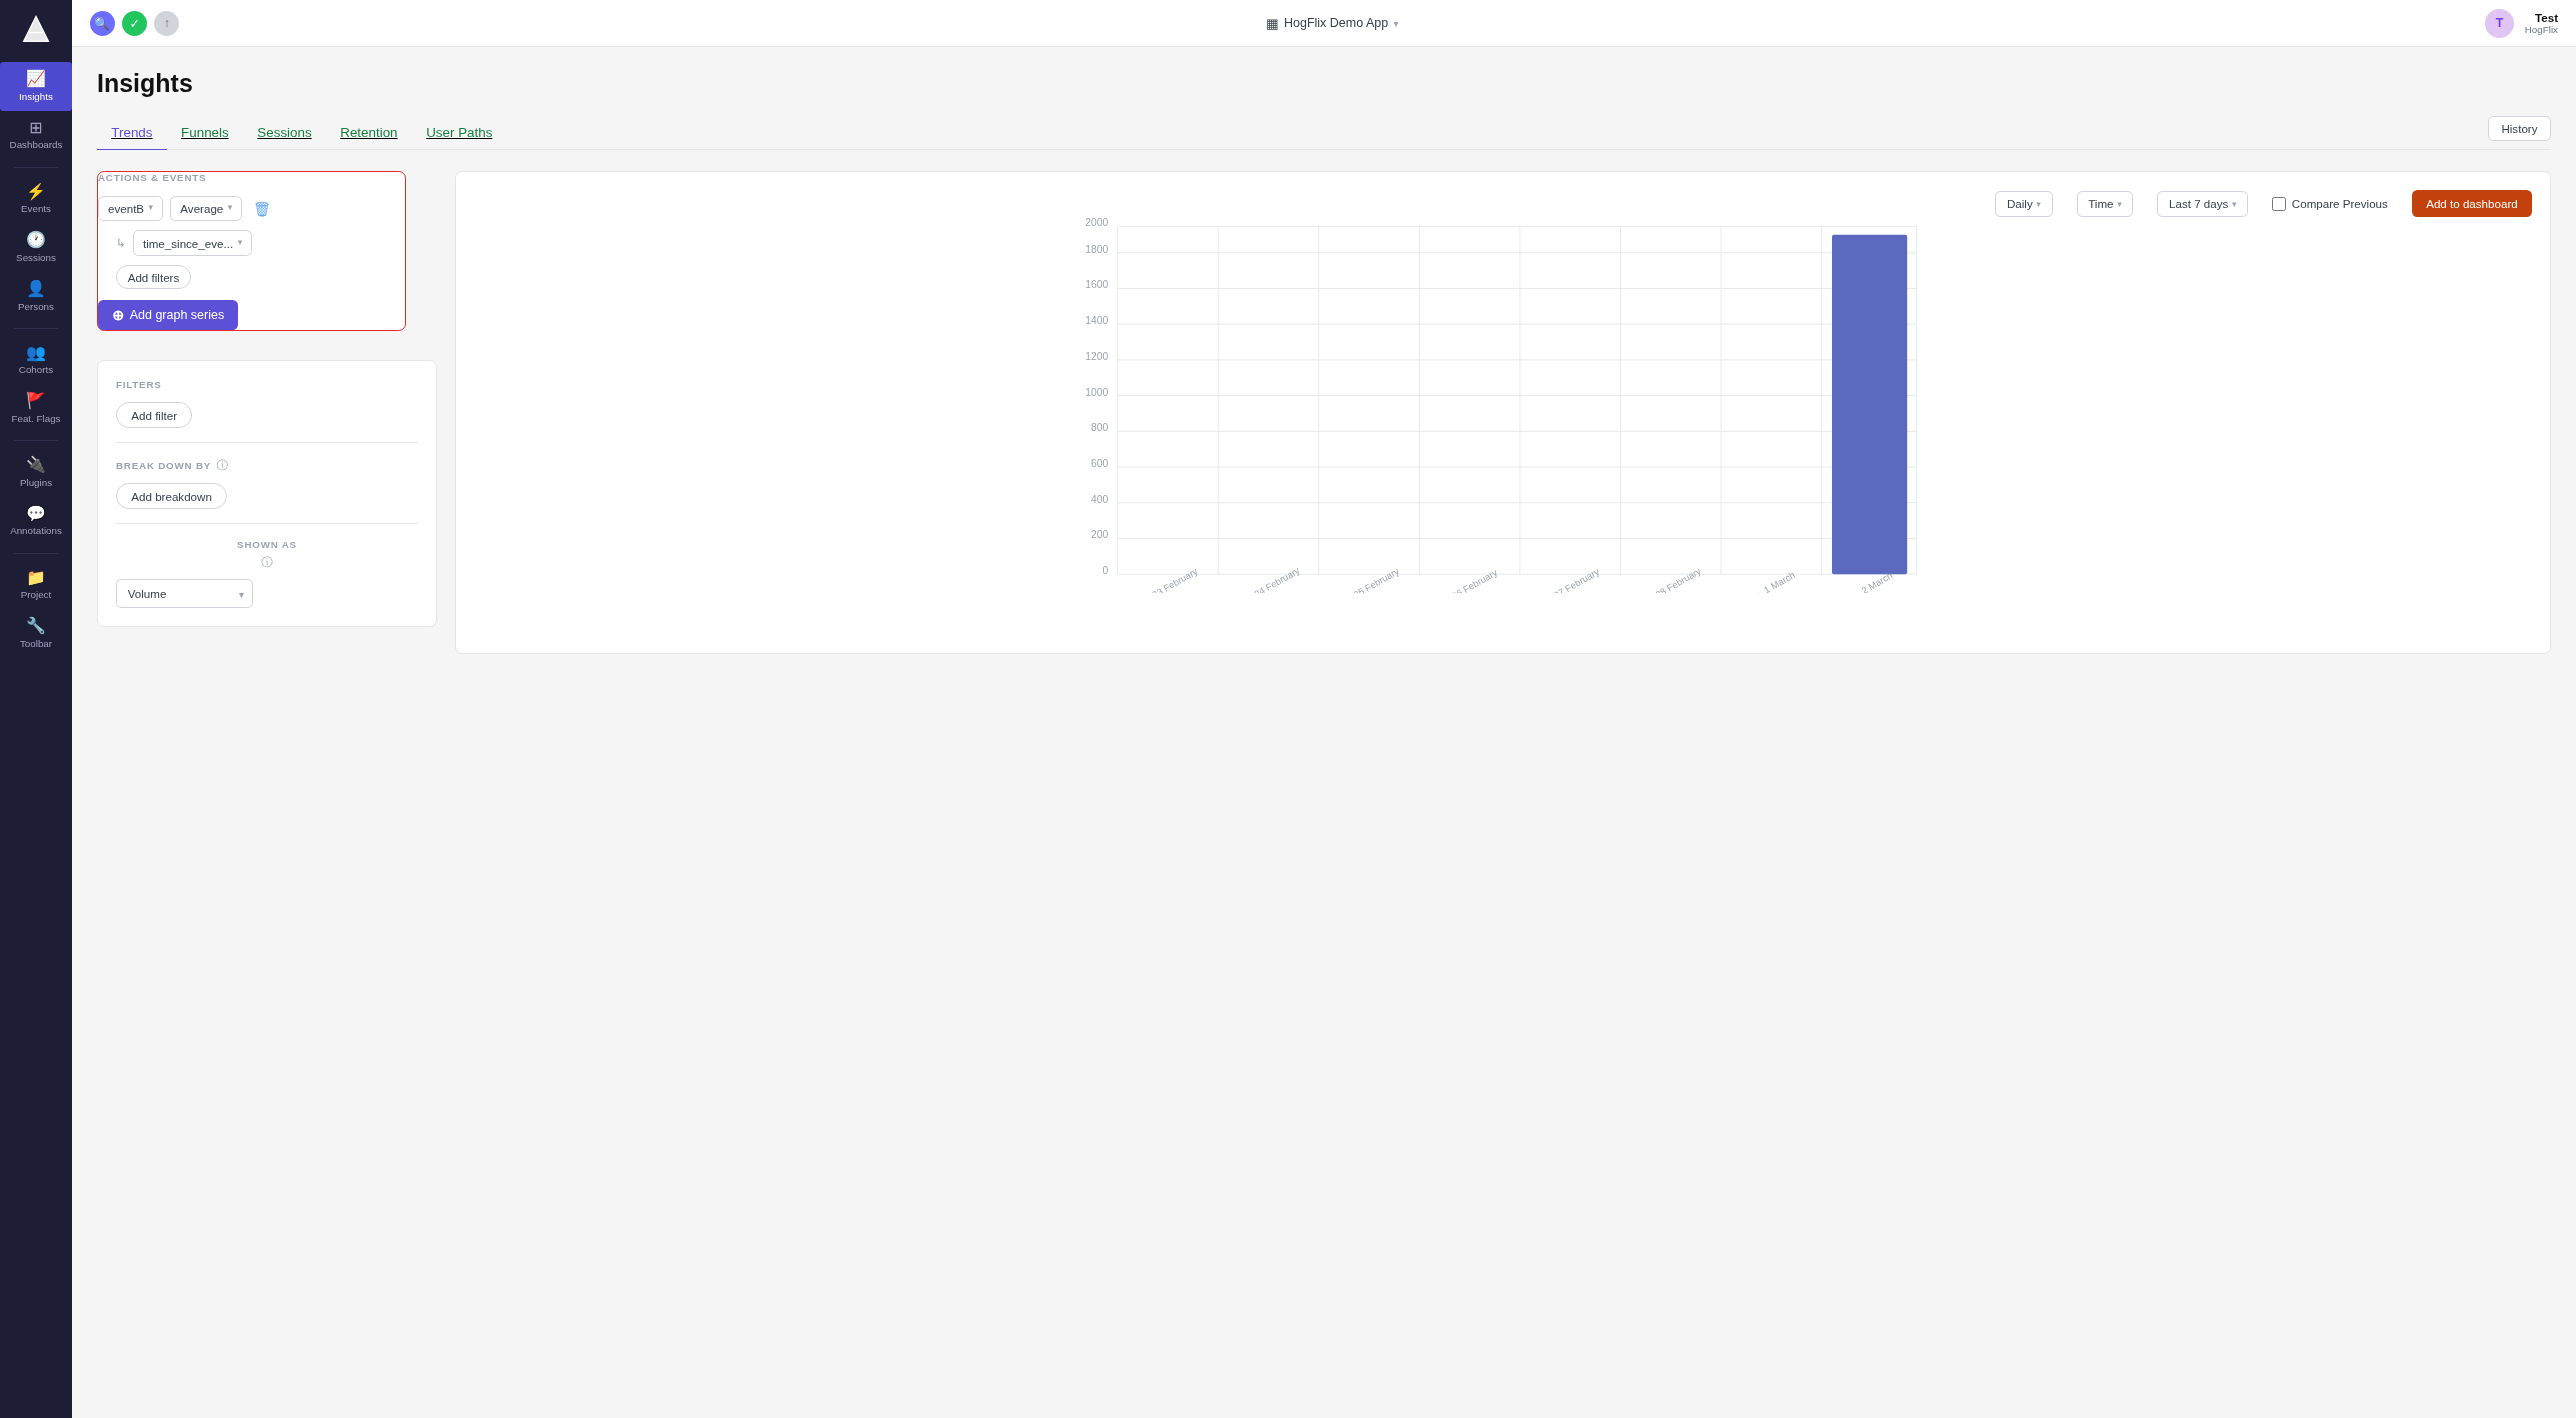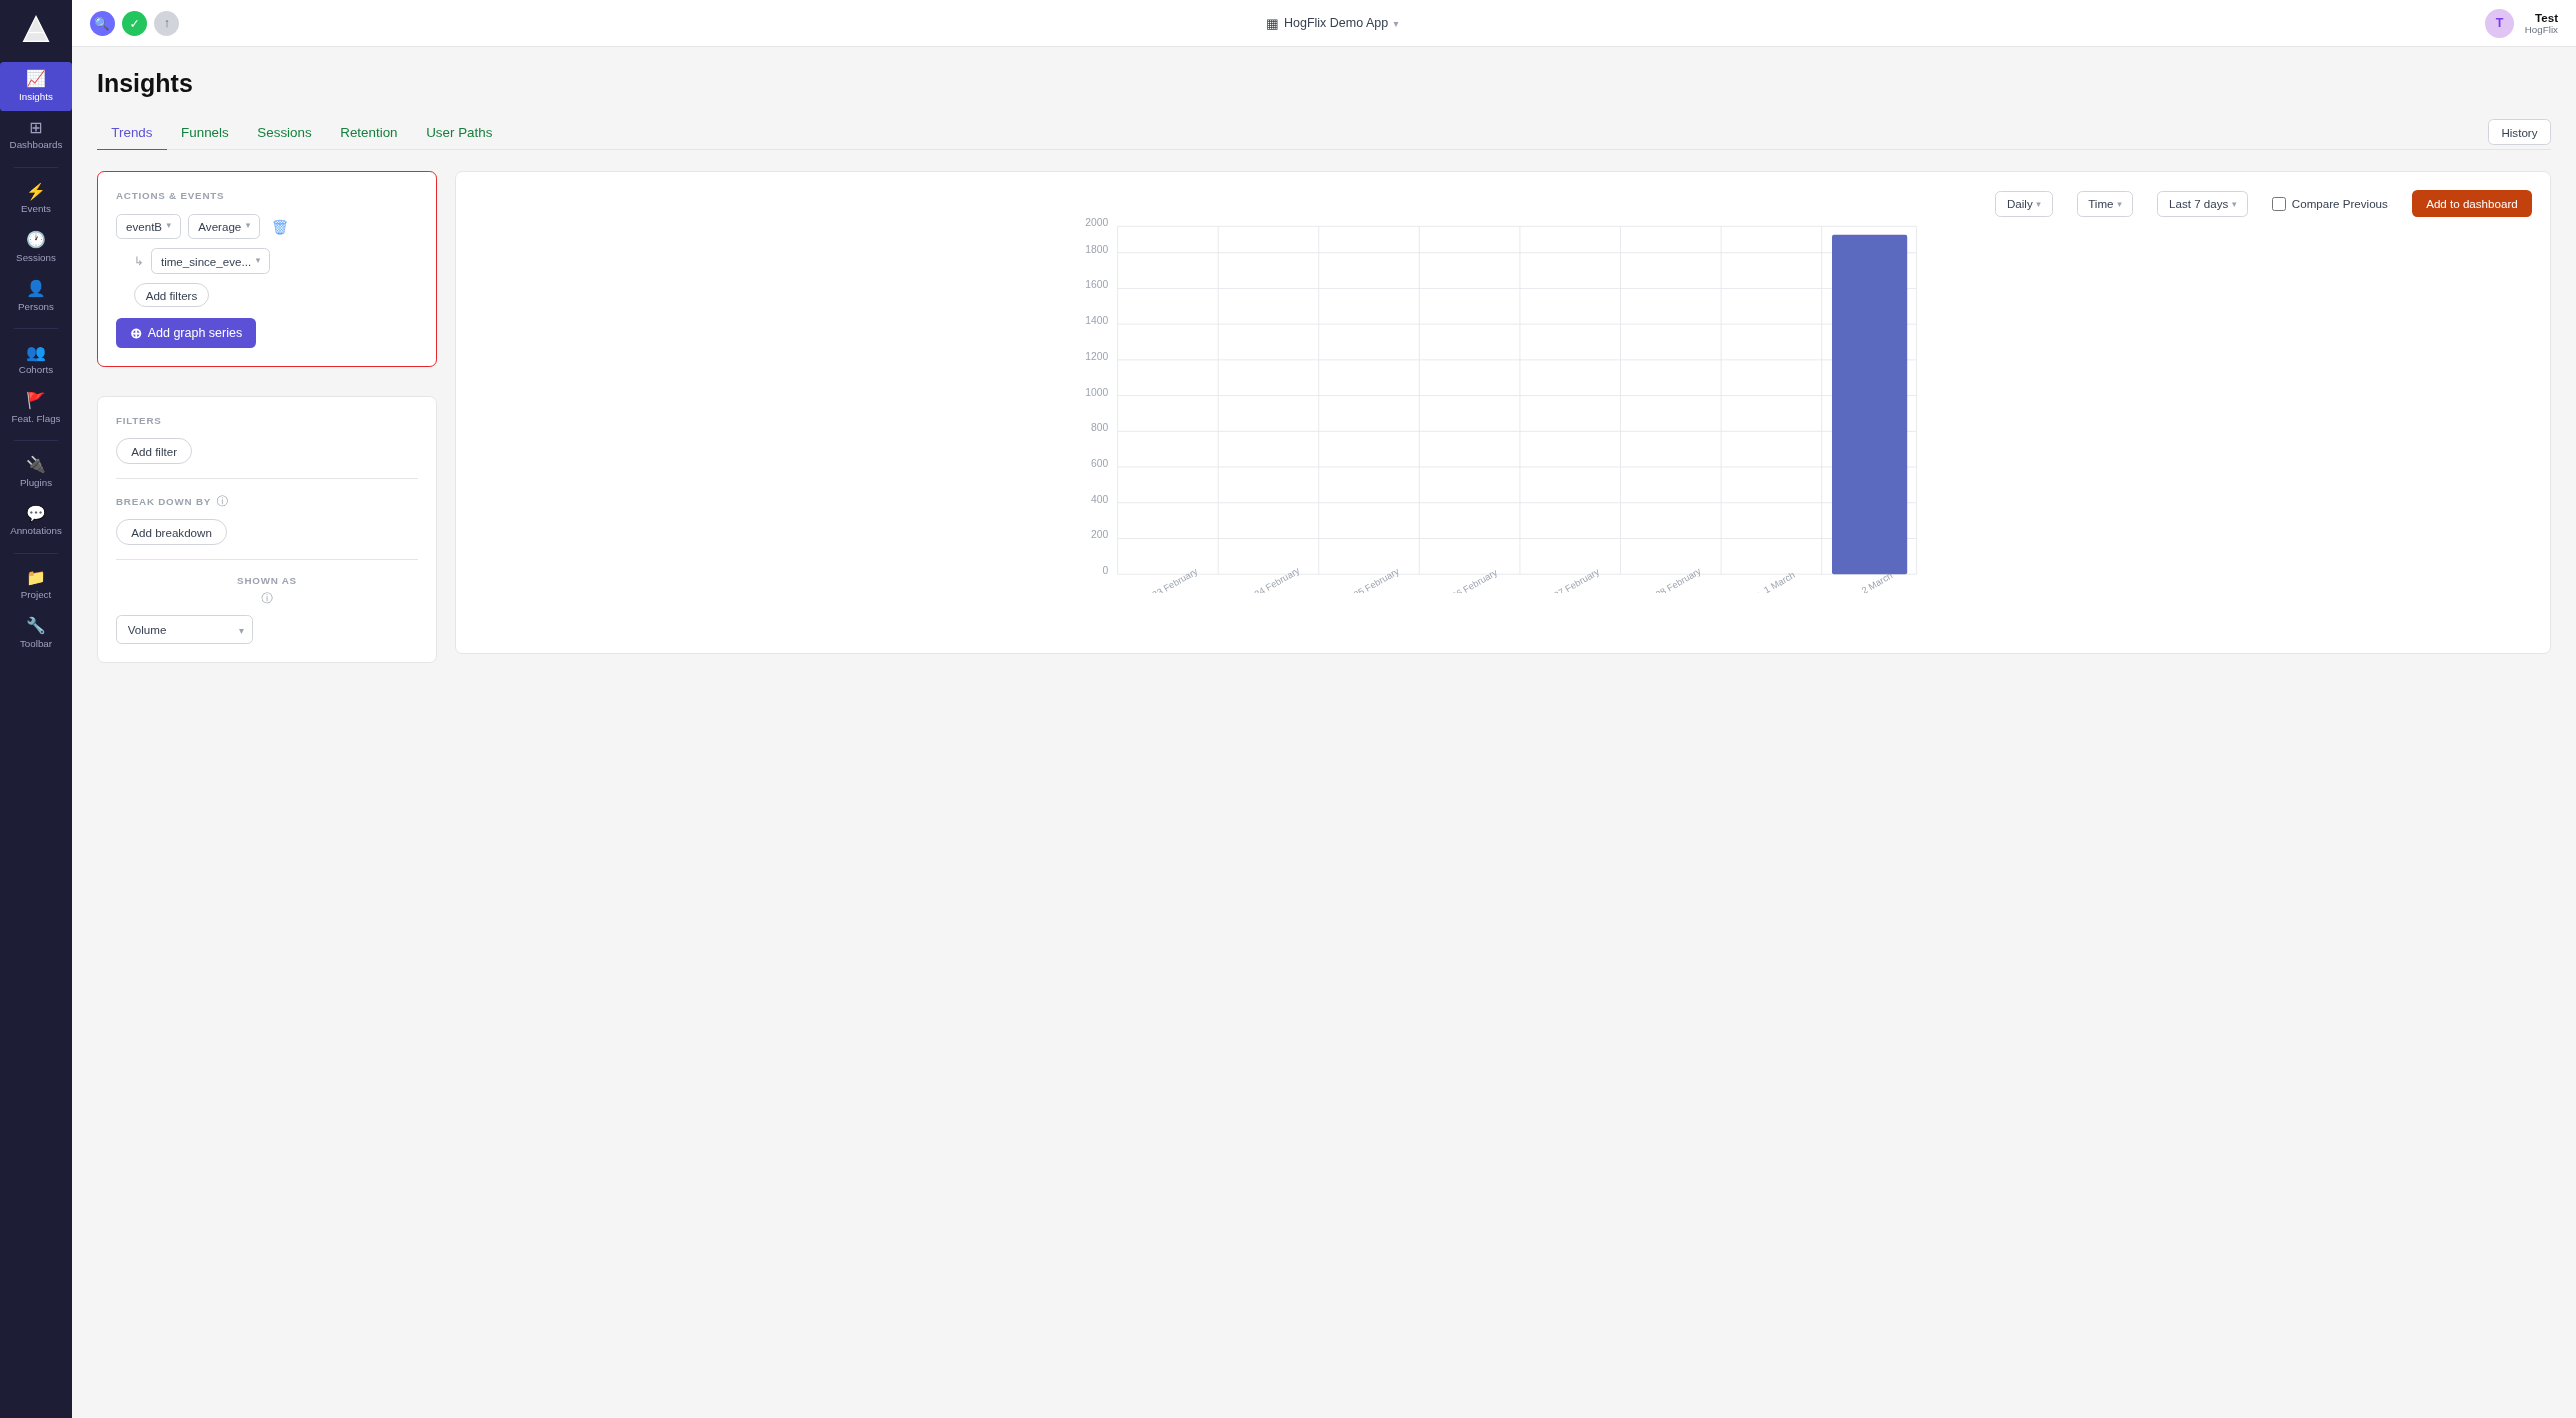--- a/index.html
+++ b/index.html
@@ -97,23 +97,24 @@
     .page-title {
       font-size: 25px;
       font-weight: 700;
       color: #111;
       margin-bottom: 18px;
     }
 
     
     .tabs {
       display: flex;
-      align-items: center;
+      align-items: flex-start;
       border-bottom: 0.9px solid #e5e5e5;
       margin-bottom: 21.5px;
+      text-decoration: underline;
     }
     .tab {
       padding: 9px 14.3px;
       font-size: 13.4px;
       color: #15803d;
       cursor: pointer;
       border-bottom: 1.8px solid transparent;
       margin-bottom: -0.9px;
     }
     .tab.active { color: #5b50d6; border-bottom: 1.8px solid #5b50d6; font-weight: 500; }
@@ -125,25 +126,24 @@
 
     
     .insights-layout {
       display: flex;
       gap: 18px;
       align-items: flex-start;
     }
 
     
     .left-panel {
-      width: 340px;
+      width: 309px;
       flex-shrink: 0;
       background: #fff;
       border-radius: 7.2px;
-      padding: 18px;
       border: 1.8px solid #e5262a;
     }
 
     .section-label {
       font-size: 9.8px;
       font-weight: 600;
       color: #9ca3af;
       letter-spacing: 0.08em;
       text-transform: uppercase;
       margin-bottom: 12.5px;

